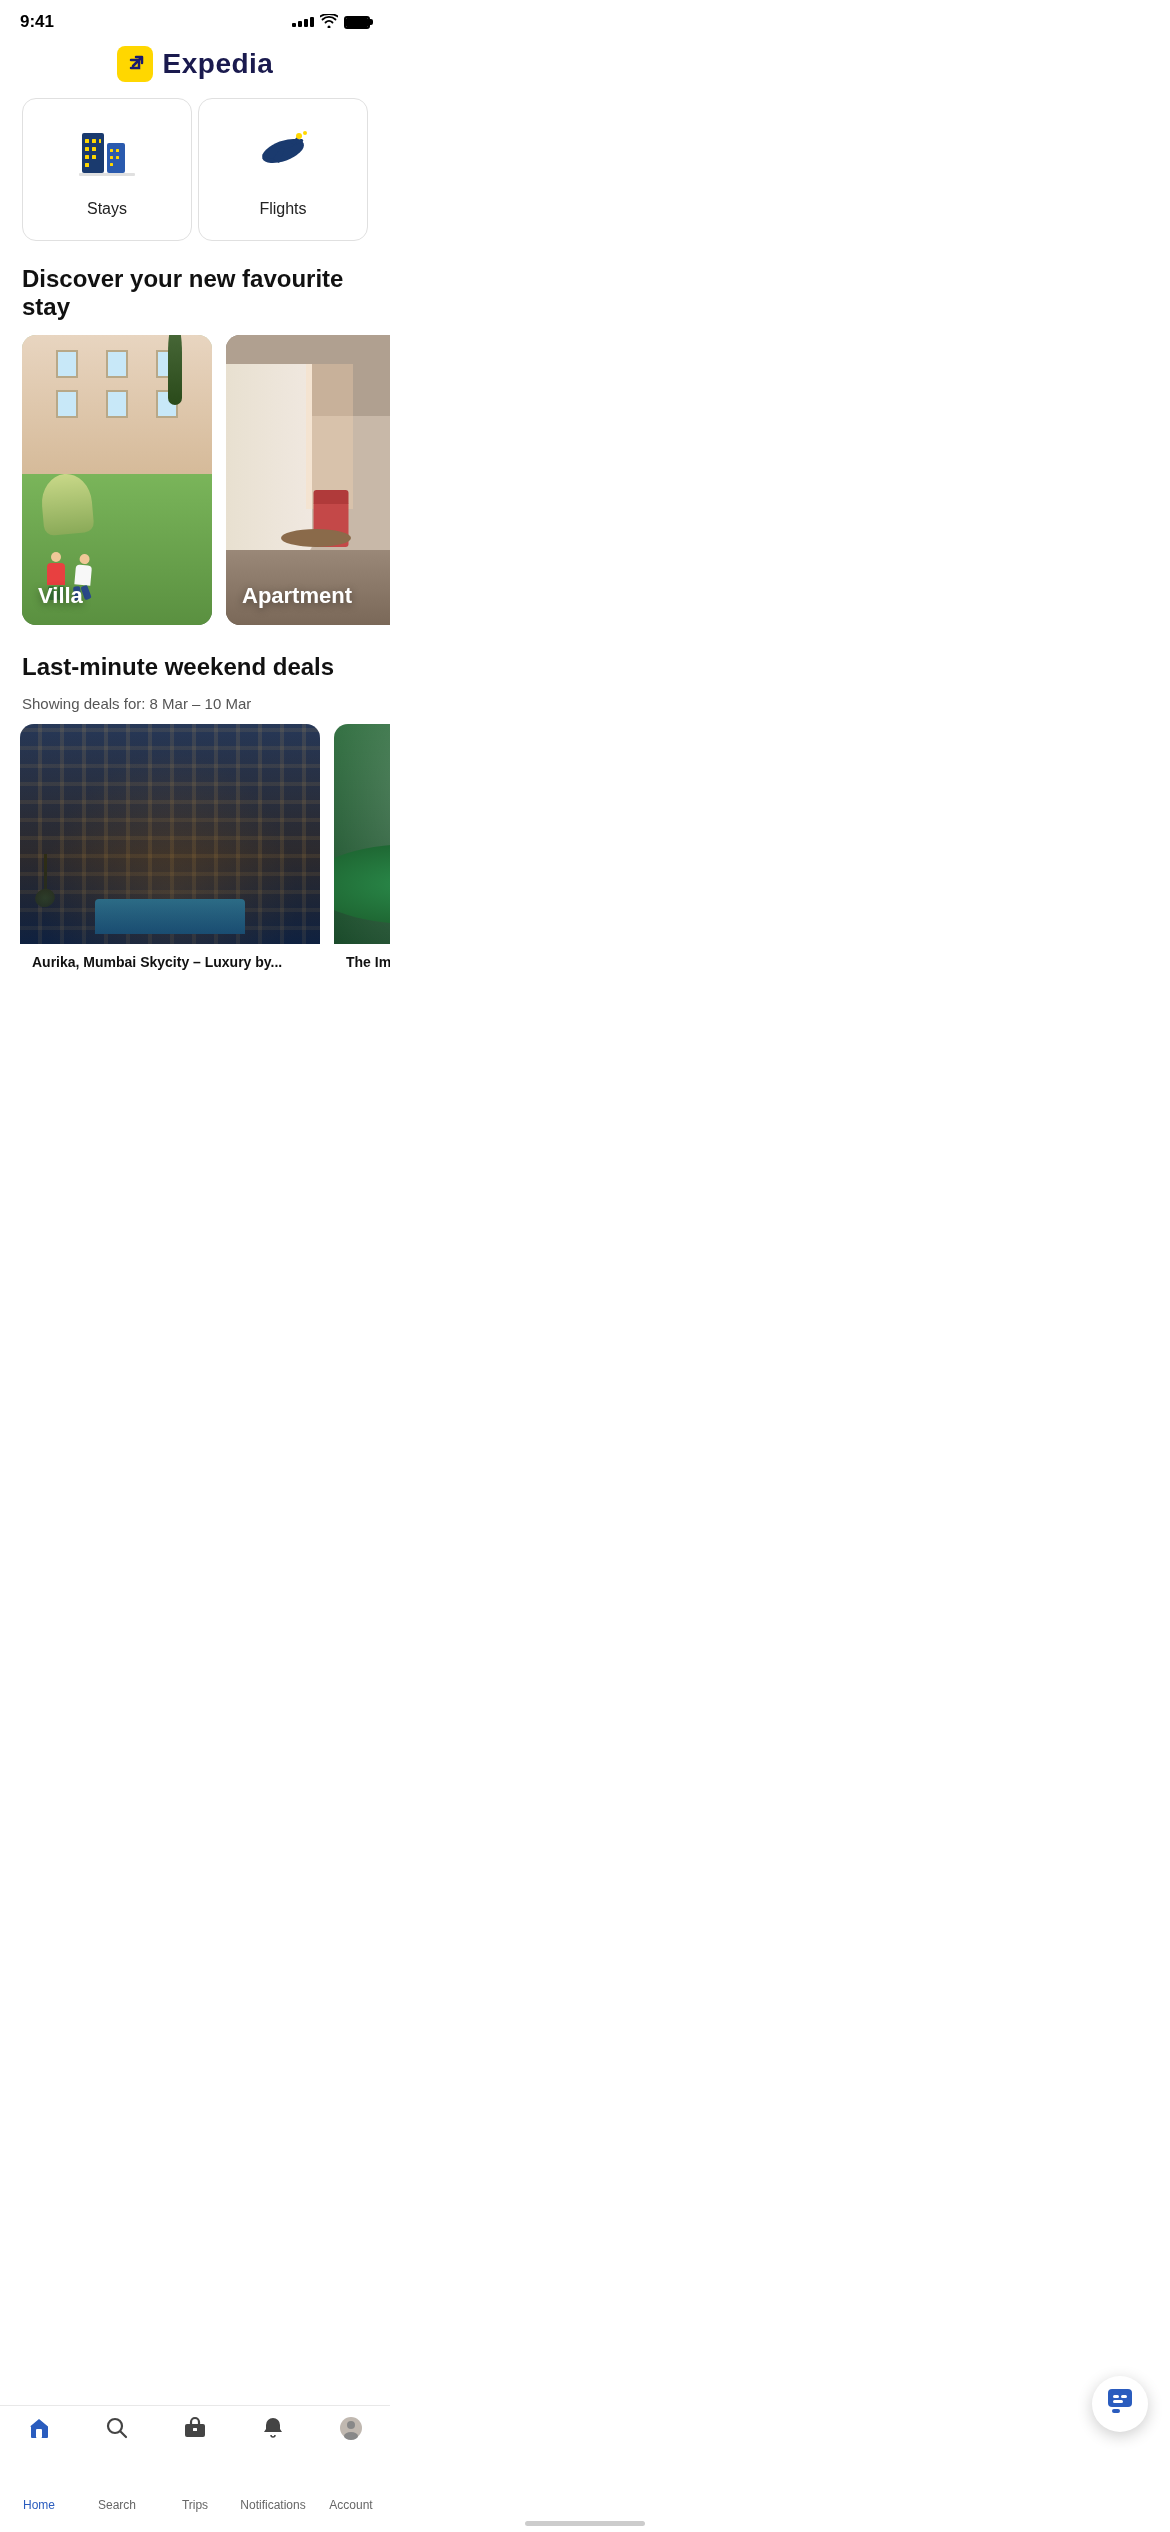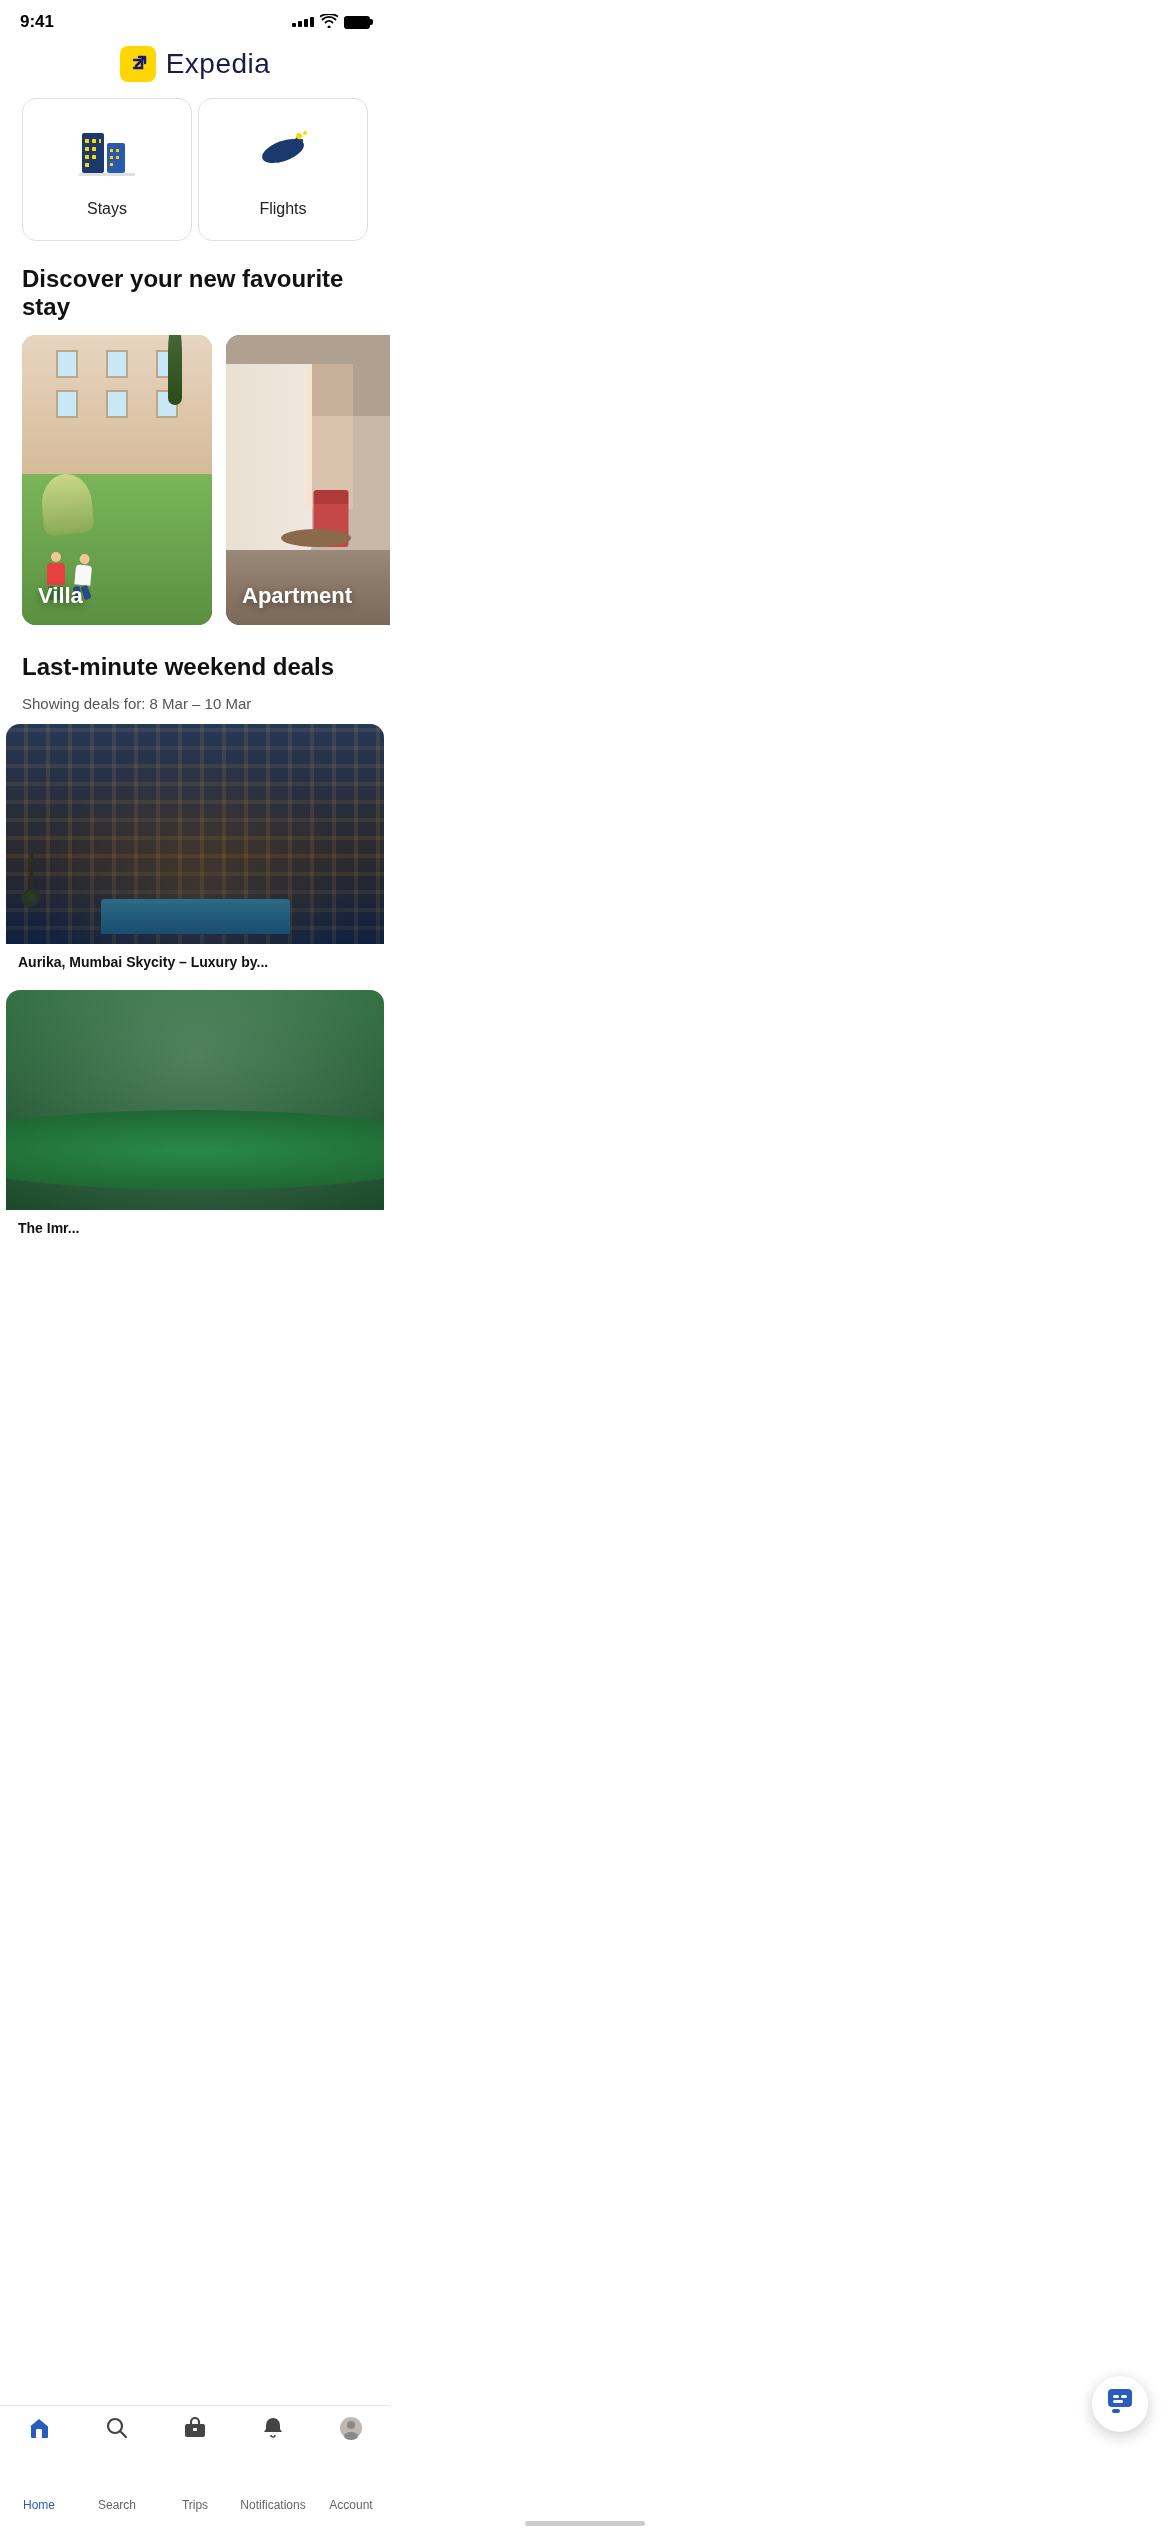--- a/index.html
+++ b/index.html
@@ -56,21 +56,21 @@
     
     .header {
       display: flex;
       justify-content: center;
       align-items: center;
       padding: 8px 20px 12px;
       gap: 10px;
     }
     .logo-text {
       font-size: 28px;
-      font-weight: 400;
+      font-weight: 700;
       color: #1a1a4e;
       letter-spacing: 0.5px;
     }
 
     
     .greeting {
       padding: 10px 22px 18px;
       font-size: 28px;
       font-weight: 700;
       color: #111;
@@ -155,24 +155,23 @@
 
     
     .deals-subtitle {
       padding: 0 22px 12px;
       font-size: 15px;
       color: #555;
     }
     .deals-scroll {
       display: flex;
       gap: 14px;
-      padding: 0 6px 24px;
+      padding: 0 20px 24px;
       overflow-x: auto;
       scrollbar-width: none;
-      flex-direction: column;
     }
     .deals-scroll::-webkit-scrollbar { display: none; }
     .deal-card {
       min-width: 300px;
       border-radius: 14px;
       overflow: hidden;
       position: relative;
       flex-shrink: 0;
       cursor: pointer;
     }

